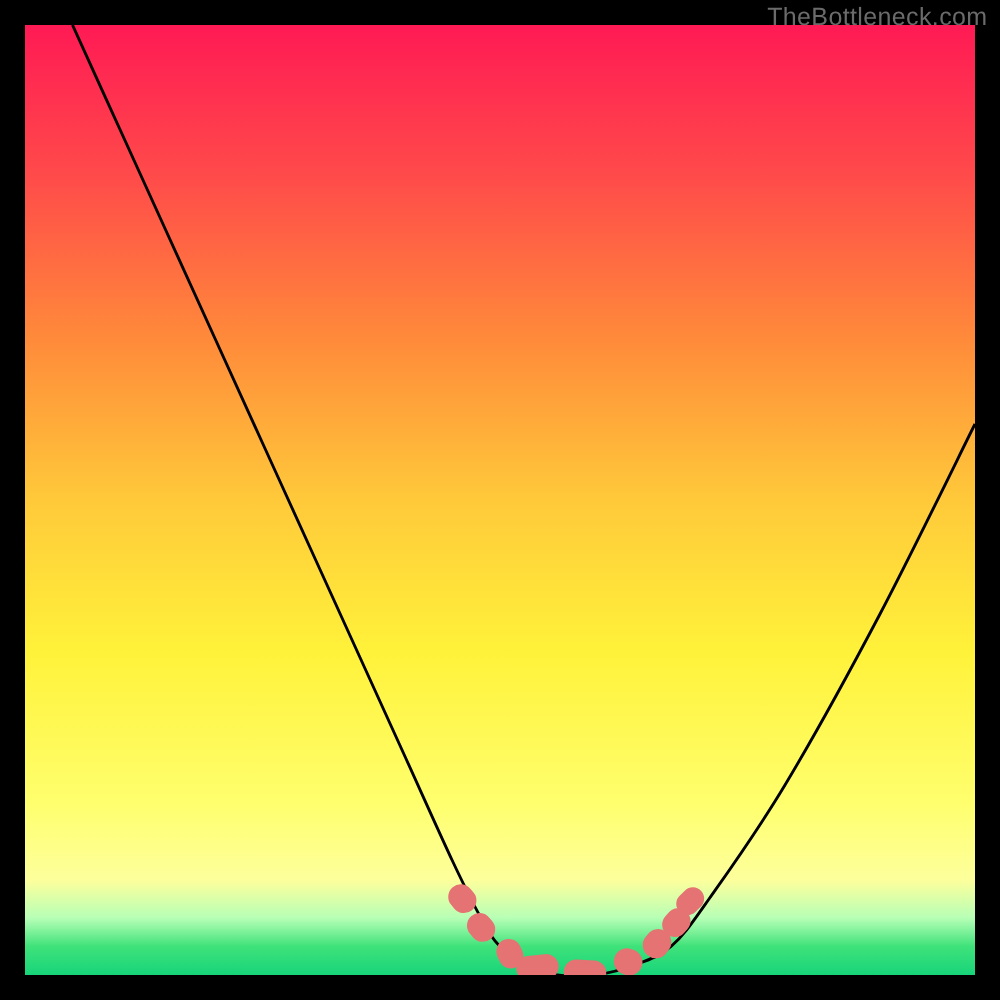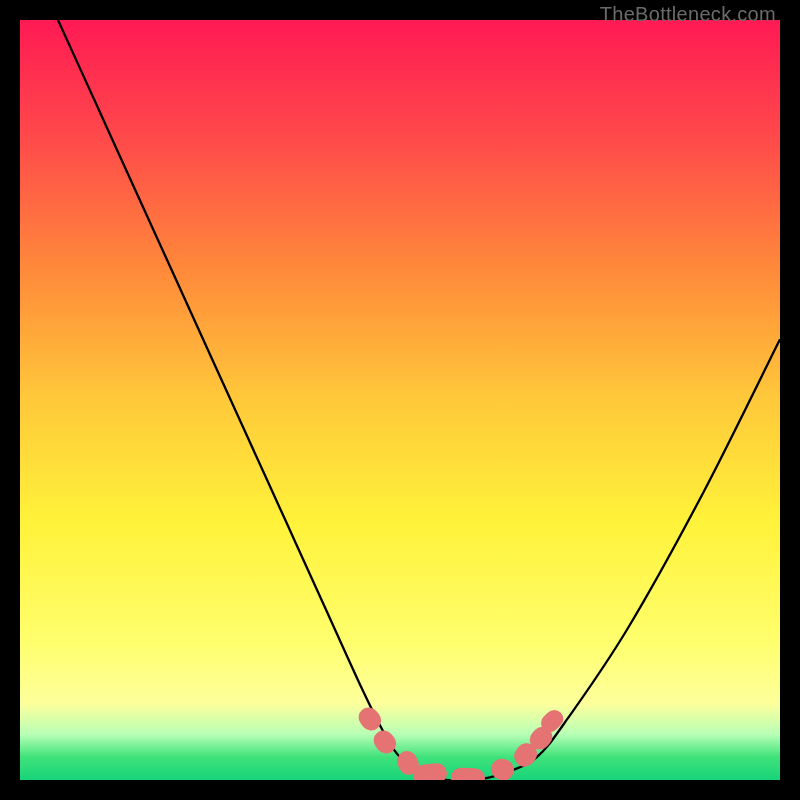--- a/index.html
+++ b/index.html
@@ -46,21 +46,21 @@
     height: 760px;
   }
   .marker {
     position: absolute;
     background: #e57373;
     border-radius: 12px;
   }
   .watermark {
     position: absolute;
     top: 3px;
-    right: 24px;
+    right: 10px;
     color: #6b6b6b;
     font-family: Arial, Helvetica, sans-serif;
     font-size: 20px;
     letter-spacing: 0.3px;
     user-select: none;
   }
 </style>
 </head>
 <body>
 

